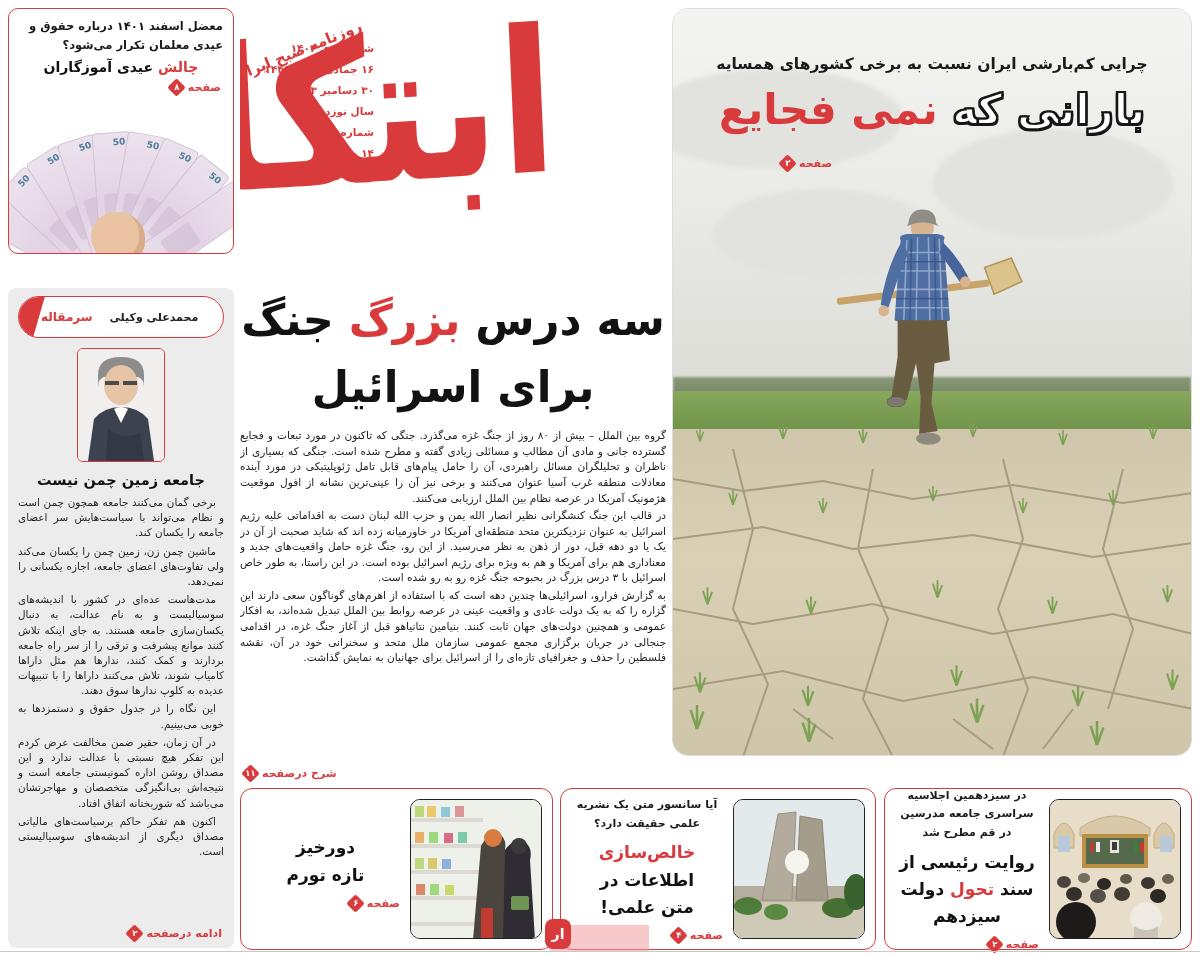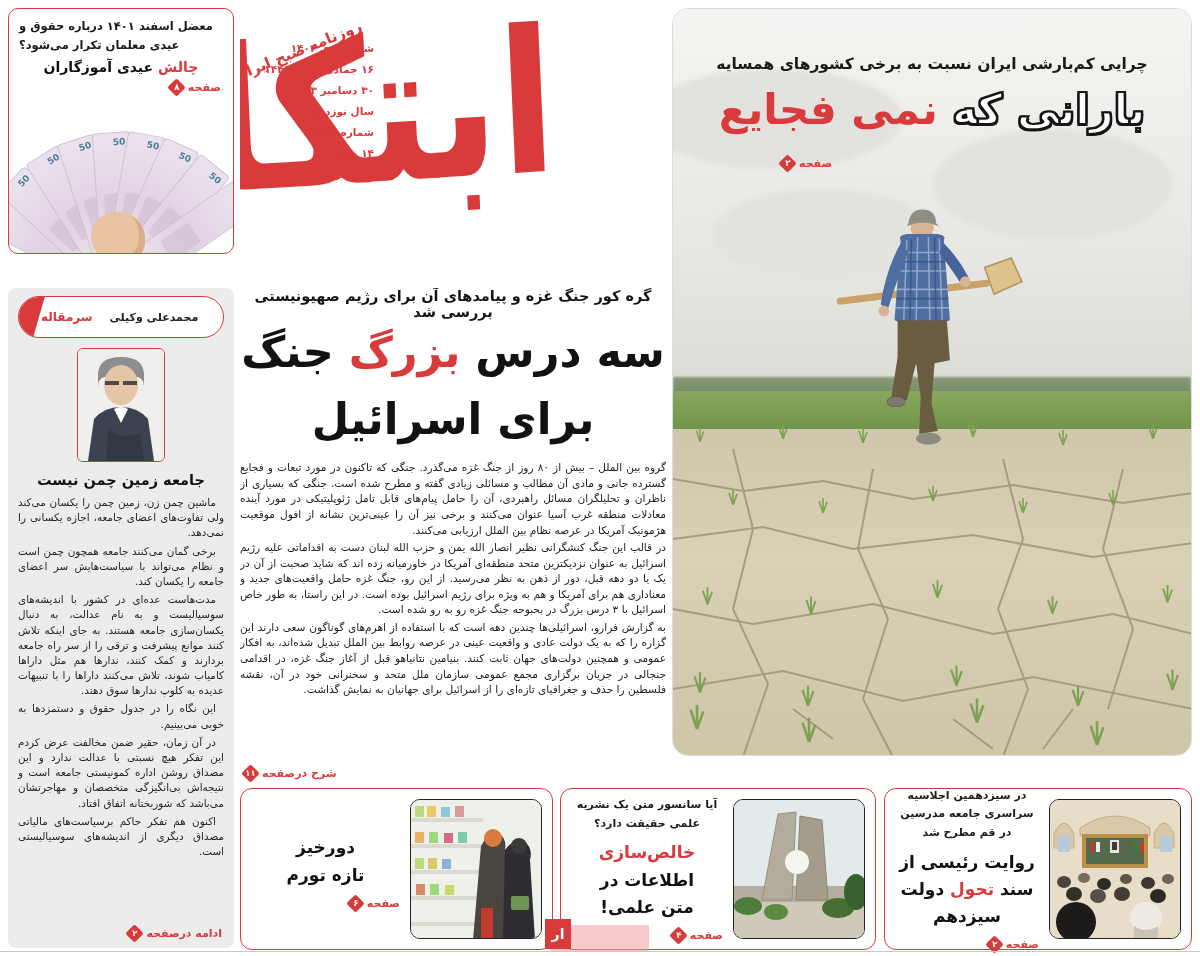--- a/index.html
+++ b/index.html
@@ -6,21 +6,21 @@
   html,body { width:1200px; height:956px; background:#fff; font-family:"DejaVu Sans", sans-serif; }
   .page { position:relative; width:1200px; height:956px; background:#fff; overflow:hidden; direction:rtl; }
   .abs { position:absolute; }
   .red { color:#d93a3c; }
   
   .badge-row { display:flex; align-items:center; gap:5px; color:#d93a3c; font-size:11px; font-weight:bold; }
   .diamond { width:13px; height:13px; background:#d93a3c; transform:rotate(45deg); display:flex; align-items:center; justify-content:center; border-radius:2px; flex:0 0 auto; }
   .diamond span { transform:rotate(-45deg); color:#fff; font-size:8.5px; font-weight:bold; line-height:1; }
   
   .teaser-money { left:8px; top:8px; width:226px; height:246px; border:1.5px solid #d93a3c; border-radius:10px; background:#fff; overflow:hidden; padding:8px 10px 0; }
-  .teaser-money .kicker { font-size:11.5px; font-weight:bold; color:#1a1a1a; text-align:left; line-height:1.65; }
+  .teaser-money .kicker { font-size:11.5px; font-weight:bold; color:#1a1a1a; text-align:right; line-height:1.65; }
   .teaser-money .head { font-size:14px; font-weight:bold; color:#111; text-align:center; margin-top:4px; letter-spacing:-.5px; }
   .teaser-money .badge-row { margin:6px 2px 0; }
   .money-art { position:relative; width:100%; height:150px; margin-top:2px; }
   .note { position:absolute; bottom:-36px; left:50%; width:38px; height:150px; margin-left:-19px; transform-origin:50% 100%;
           background:linear-gradient(180deg,#ece2ee 0%,#e2d2e4 45%,#efe7ef 100%); border:1px solid #cfc0d2; border-radius:4px; }
   .note i { position:absolute; top:4px; right:4px; font-style:normal; font-size:9px; font-weight:bold; color:#4c7d99; }
   .note u { position:absolute; top:60px; left:7px; width:24px; height:34px; background:#cdb9d2; opacity:.55; border-radius:3px; text-decoration:none; }
   .hand { position:absolute; bottom:-18px; left:50%; width:54px; height:52px; margin-left:-30px; background:#e9c3a2; border-radius:48% 52% 45% 55%; box-shadow:inset -6px -4px 0 #d9ad8a; }
   
   .editorial { left:8px; top:288px; width:226px; height:660px; background:#ececec; border-radius:8px; padding:8px 10px 0; overflow:hidden; }
@@ -62,21 +62,21 @@
   .bbox { top:788px; height:162px; border:1.5px solid #d93a3c; border-radius:12px; background:#fff; padding:10px; display:flex; gap:10px; }
   .bbox .pic { flex:0 0 132px; height:100%; border:1px solid #222; border-radius:10px; overflow:hidden; background:#eee; position:relative; }
   .bbox .txt { flex:1; display:flex; flex-direction:column; align-items:center; justify-content:center; text-align:center; }
   .bbox .k { font-size:11px; font-weight:bold; color:#1b1b1b; line-height:1.7; }
   .bbox .h { font-size:17px; font-weight:bold; color:#111; margin-top:6px; line-height:1.6; }
   .bbox .badge-row { margin-top:8px; align-self:flex-start; }
   
   .footer-rule { position:absolute; left:0; top:951px; width:100%; height:1px; background:#c9c9c9; }
   .watermark { position:absolute; left:545px; top:903px; width:104px; height:53px; overflow:hidden; pointer-events:none; }
   .wm-pink { position:absolute; left:6px; top:22px; width:110px; height:26px; background:#ef9ea1; opacity:.55; transform:skewX(-12deg); border-radius:4px; }
-  .wm-red { position:absolute; left:0; top:16px; width:26px; height:30px; background:#d93a3c; color:#fff; font-weight:bold; font-size:14px; display:flex; align-items:center; justify-content:center; }
+  .wm-red { position:absolute; left:0; top:16px; width:26px; height:30px; background:#d93a3c; color:#fff; font-weight:bold; font-size:14px; display:flex; align-items:center; justify-content:center;border-radius:8px; }
 </style>
 </head>
 <body>
 
 <div class="page">
 
   <div class="abs teaser-money">
     <div class="kicker">معضل اسفند ۱۴۰۱ درباره حقوق و عیدی معلمان تکرار می‌شود؟</div>
     <div class="head"><span class="red">چالش</span><span> عیدی آموزگاران</span></div>
     <div class="badge-row">
@@ -137,22 +137,22 @@
         <path d="M20,26 Q20,8 43,8 Q66,8 66,26 L66,38 Q66,30 60,28 L26,28 Q20,30 20,38 Z" fill="#8d8d8d"></path>
         <ellipse cx="43" cy="36" rx="17" ry="20" fill="#e6c4a6"></ellipse>
         <path d="M27,34 L41,34 M45,34 L59,34" stroke="#4a4a4a" stroke-width="4" fill="none"></path>
         <path d="M10,112 L16,70 Q26,58 43,58 Q60,58 70,70 L76,112 Z" fill="#3d4250"></path>
         <path d="M36,60 L43,74 L50,60 Q43,56 36,60 Z" fill="#fff"></path>
         <path d="M30,80 Q45,92 62,84 L66,112 L28,112 Z" fill="#333845"></path>
       </svg>
     </div>
     <div class="ed-title">جامعه زمین چمن نیست</div>
     <div class="ed-body">
+      <p>برخی گمان می‌کنند جامعه همچون چمن است و نظام می‌تواند با سیاست‌هایش سر اعضای جامعه را یکسان کند.</p>
       <p>ماشین چمن زن، زمین چمن را یکسان می‌کند ولی تفاوت‌های اعضای جامعه، اجازه یکسانی را نمی‌دهد.</p>
-      <p>برخی گمان می‌کنند جامعه همچون چمن است و نظام می‌تواند با سیاست‌هایش سر اعضای جامعه را یکسان کند.</p>
       <p>مدت‌هاست عده‌ای در کشور با اندیشه‌های سوسیالیست و به نام عدالت، به دنبال یکسان‌سازی جامعه هستند. به جای اینکه تلاش کنند موانع پیشرفت و ترقی را از سر راه جامعه بردارند و کمک کنند، ندارها هم مثل داراها کامیاب شوند، تلاش می‌کنند داراها را با تنبیهات عدیده به کلوپ ندارها سوق دهند.</p>
       <p>این نگاه را در جدول حقوق و دستمزدها به خوبی می‌بینیم.</p>
       <p>در آن زمان، حقیر ضمن مخالفت عرض کردم این تفکر هیچ نسبتی با عدالت ندارد و این مصداق روشن اداره کمونیستی جامعه است و نتیجه‌اش بی‌انگیزگی متخصصان و مهاجرتشان می‌باشد که شوربختانه اتفاق افتاد.</p>
       <p>اکنون هم تفکر حاکم برسیاست‌های مالیاتی مصداق دیگری از اندیشه‌های سوسیالیستی است.</p>
     </div>
     <div class="badge-row ed-more">
       <span>ادامه درصفحه</span>
       <span class="diamond">
           <span>۲</span>
         </span>
@@ -167,21 +167,20 @@
       <div>۱۶ جمادی‌الثانی ۱۴۴۵</div>
       <div>۳۰ دسامبر ۲۰۲۳</div>
       <div>سال نوزدهم</div>
       <div>شماره ۵۵۴۶</div>
       <div>۱۴ صفحه</div>
       <div>۵۰۰۰ تومان</div>
     </div>
   </div>
 
   <div class="abs lead">
-    <div class="kicker">گره کور جنگ غزه و پیامدهای آن برای رژیم صهیونیستی بررسی شد</div>
     <h1><span>سه درس </span><span class="red">بزرگ</span><span> جنگ</span></h1>
     <h1 class="l2">برای اسرائیل</h1>
     <div class="body">
       <p>گروه بین الملل – بیش از ۸۰ روز از جنگ غزه می‌گذرد. جنگی که تاکنون در مورد تبعات و فجایع گسترده جانی و مادی آن مطالب و مسائلی زیادی گفته و مطرح شده است. جنگی که بسیاری از ناظران و تحلیلگران مسائل راهبردی، آن را حامل پیام‌های قابل تامل ژئوپلیتیکی در مورد آینده معادلات منطقه غرب آسیا عنوان می‌کنند و برخی نیز آن را عینی‌ترین نشانه از افول موقعیت هژمونیک آمریکا در عرصه نظام بین الملل ارزیابی می‌کنند.</p>
       <p>در قالب این جنگ کنشگرانی نظیر انصار الله یمن و حزب الله لبنان دست به اقداماتی علیه رژیم اسرائیل به عنوان نزدیکترین متحد منطقه‌ای آمریکا در خاورمیانه زده اند که شاید صحبت از آن در یک یا دو دهه قبل، دور از ذهن به نظر می‌رسید. از این رو، جنگ غزه حامل واقعیت‌های جدید و معناداری هم برای آمریکا و هم به ویژه برای رژیم اسرائیل بوده است. در این راستا، به طور خاص اسرائیل با ۳ درس بزرگ در بحبوحه جنگ غزه رو به رو شده است.</p>
       <p>به گزارش فرارو، اسرائیلی‌ها چندین دهه است که با استفاده از اهرم‌های گوناگون سعی دارند این گزاره را که به یک دولت عادی و واقعیت عینی در عرصه روابط بین الملل تبدیل شده‌اند، به افکار عمومی و همچنین دولت‌های جهان ثابت کنند. بنیامین نتانیاهو قبل از آغاز جنگ غزه، در اقدامی جنجالی در جریان برگزاری مجمع عمومی سازمان ملل متحد و سخنرانی خود در آن، نقشه فلسطین را حذف و جغرافیای تازه‌ای را از اسرائیل برای جهانیان به نمایش گذاشت.</p>
     </div>
     <div class="badge-row lead-more">
       <span>شرح درصفحه</span>
       <span class="diamond">

